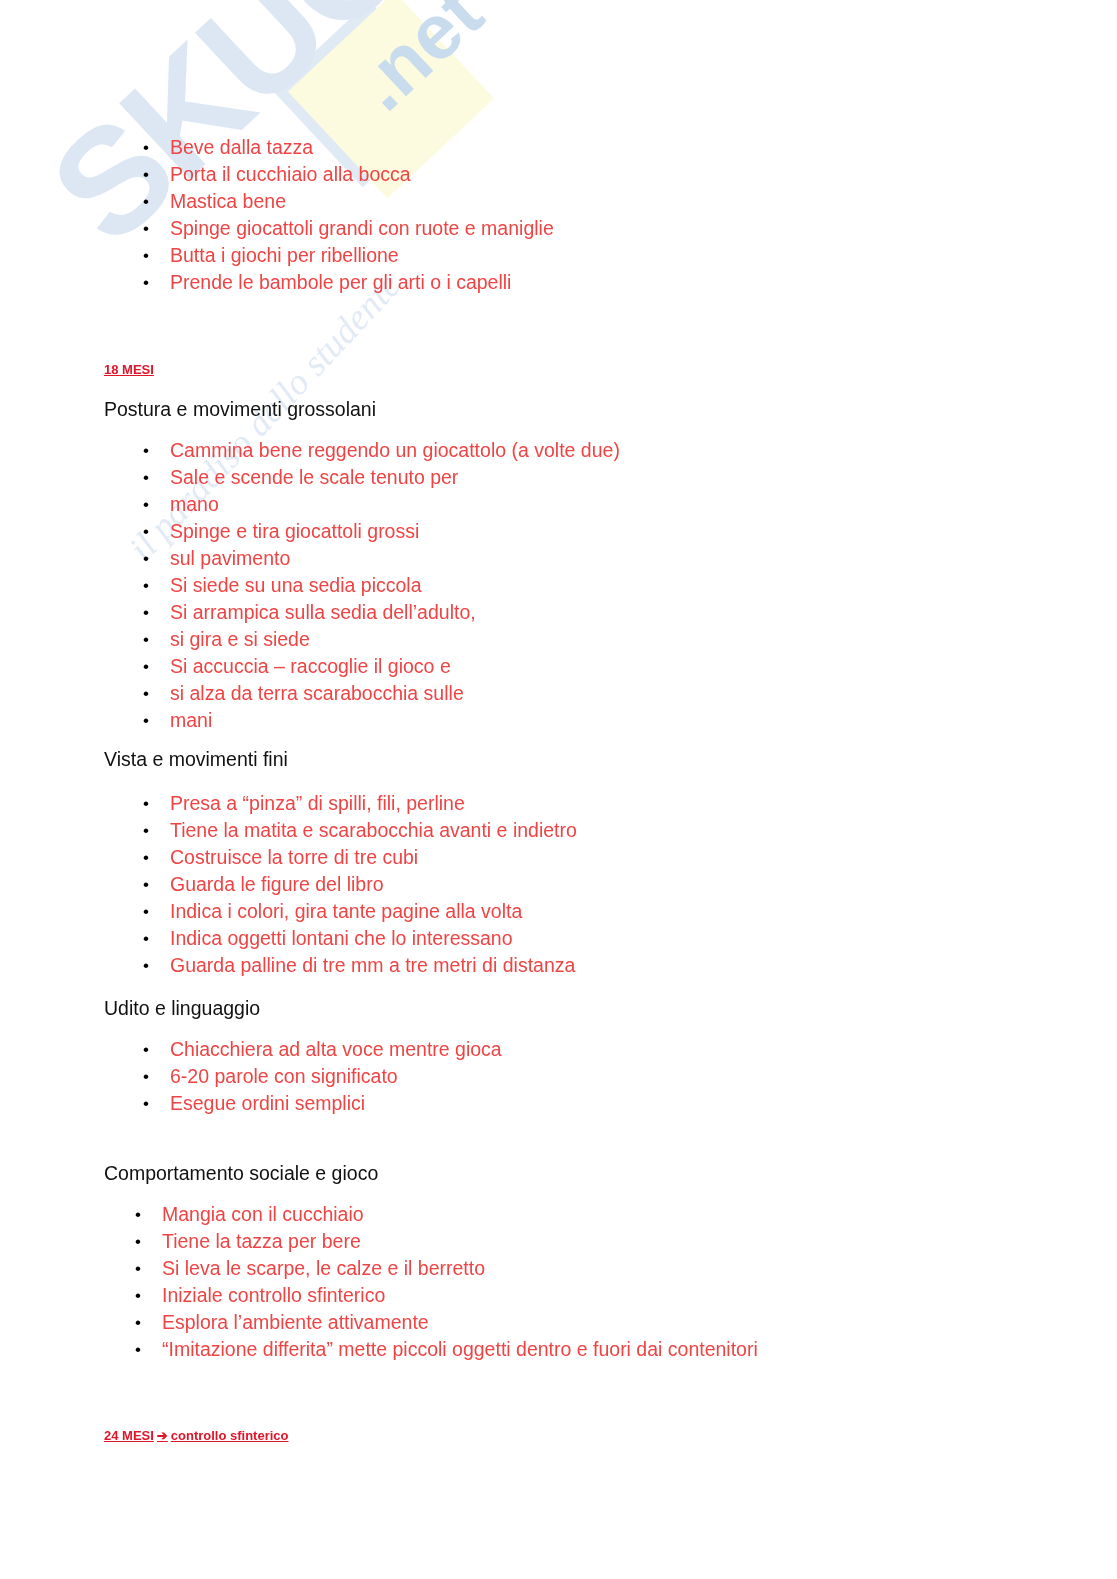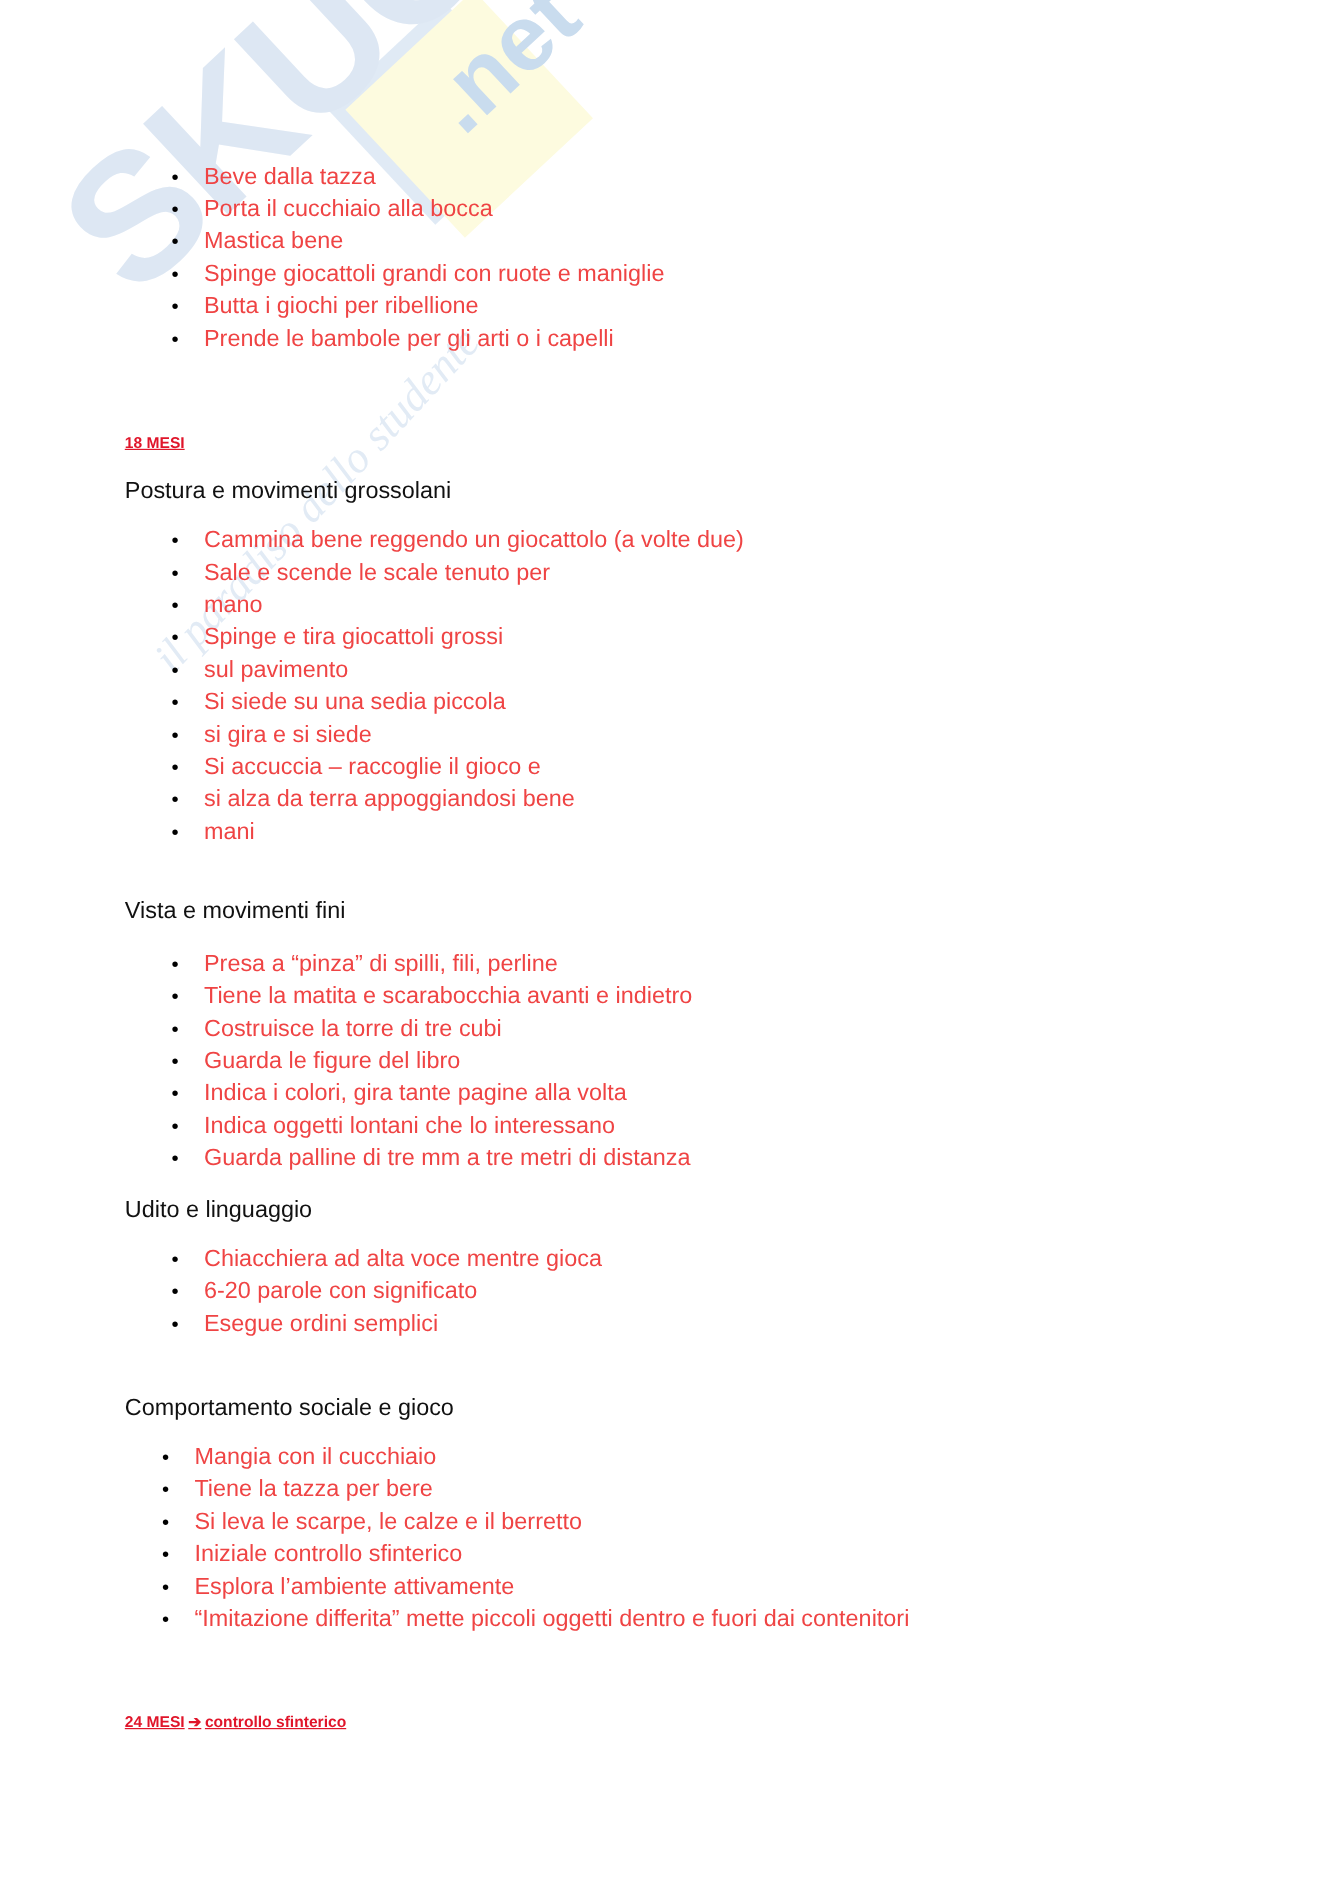--- a/index.html
+++ b/index.html
@@ -172,23 +172,24 @@
       <span class="heading-bold">Postura e movimenti grossolani</span>
     </div>
     <div class="block" style="left:143px; top:437px;">
       <ul class="bullets">
         <li>Cammina bene reggendo un giocattolo (a volte due)</li>
         <li>Sale e scende le scale tenuto per</li>
         <li>mano</li>
         <li>Spinge e tira giocattoli grossi</li>
         <li>sul pavimento</li>
         <li>Si siede su una sedia piccola</li>
+        <li>Si arrampica sulla sedia dell’adulto,</li>
         <li>si gira e si siede</li>
         <li>Si accuccia – raccoglie il gioco e</li>
-        <li>si alza da terra appoggiandosi bene</li>
+        <li>si alza da terra scarabocchia sulle</li>
         <li>mani</li>
       </ul>
     </div>
 
     <div class="block" style="left:104px; top:746px;">
       <span class="heading-bold">Vista e movimenti fini</span>
     </div>
     <div class="block" style="left:143px; top:790px;">
       <ul class="bullets">
         <li>Presa a “pinza” di spilli, fili, perline</li>

